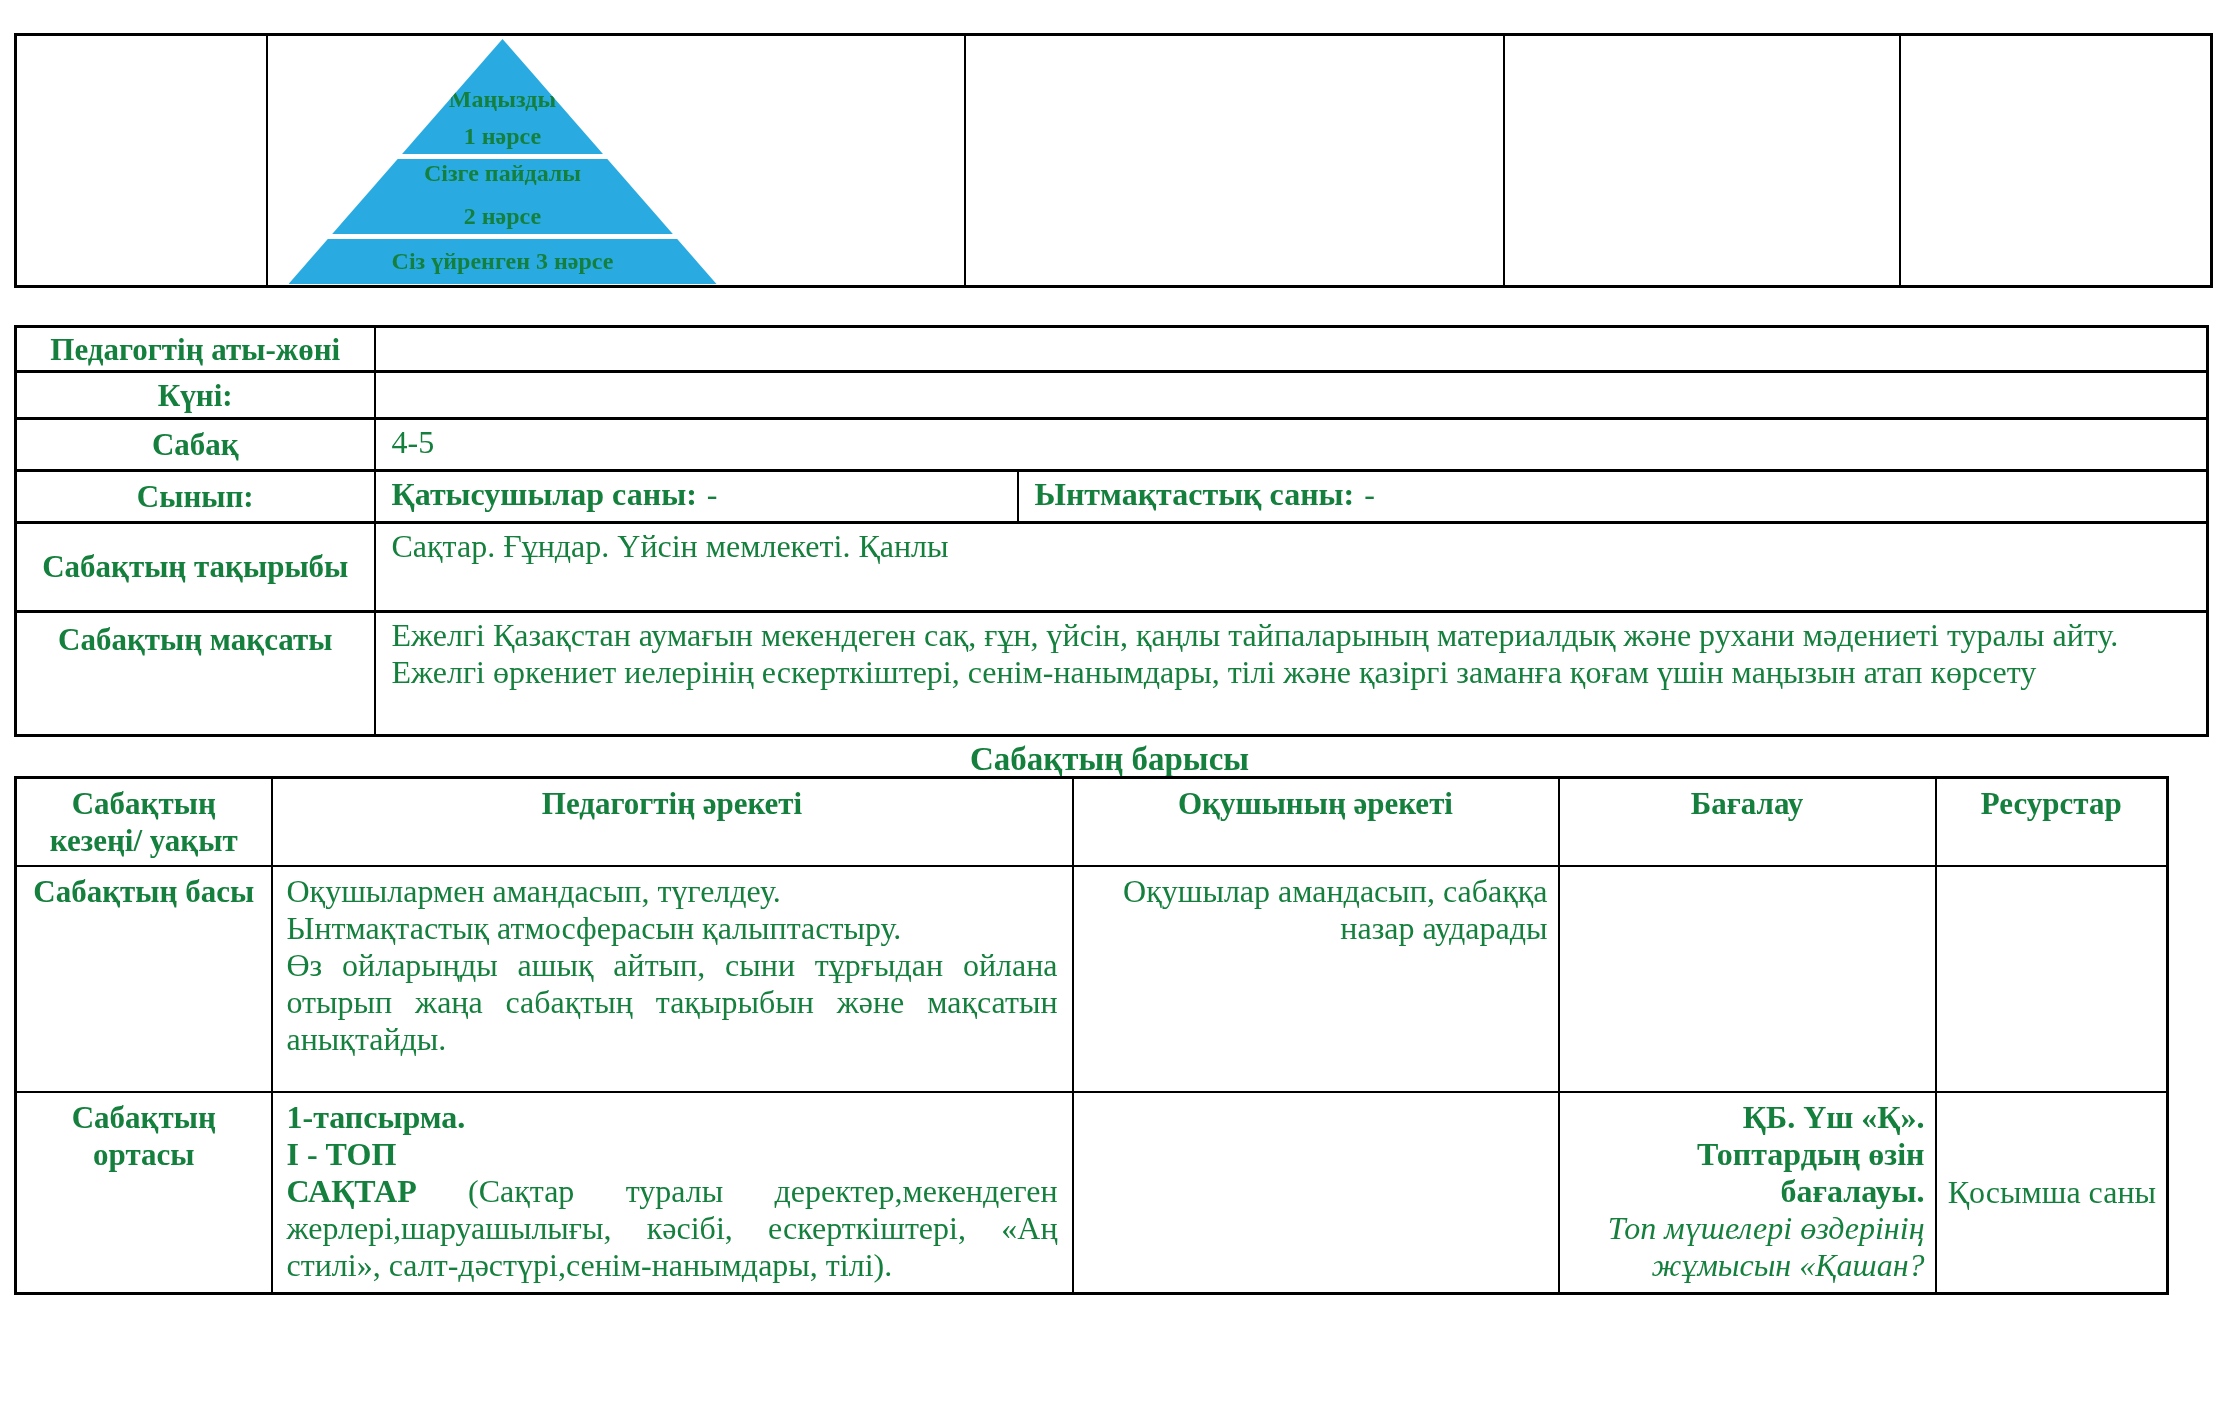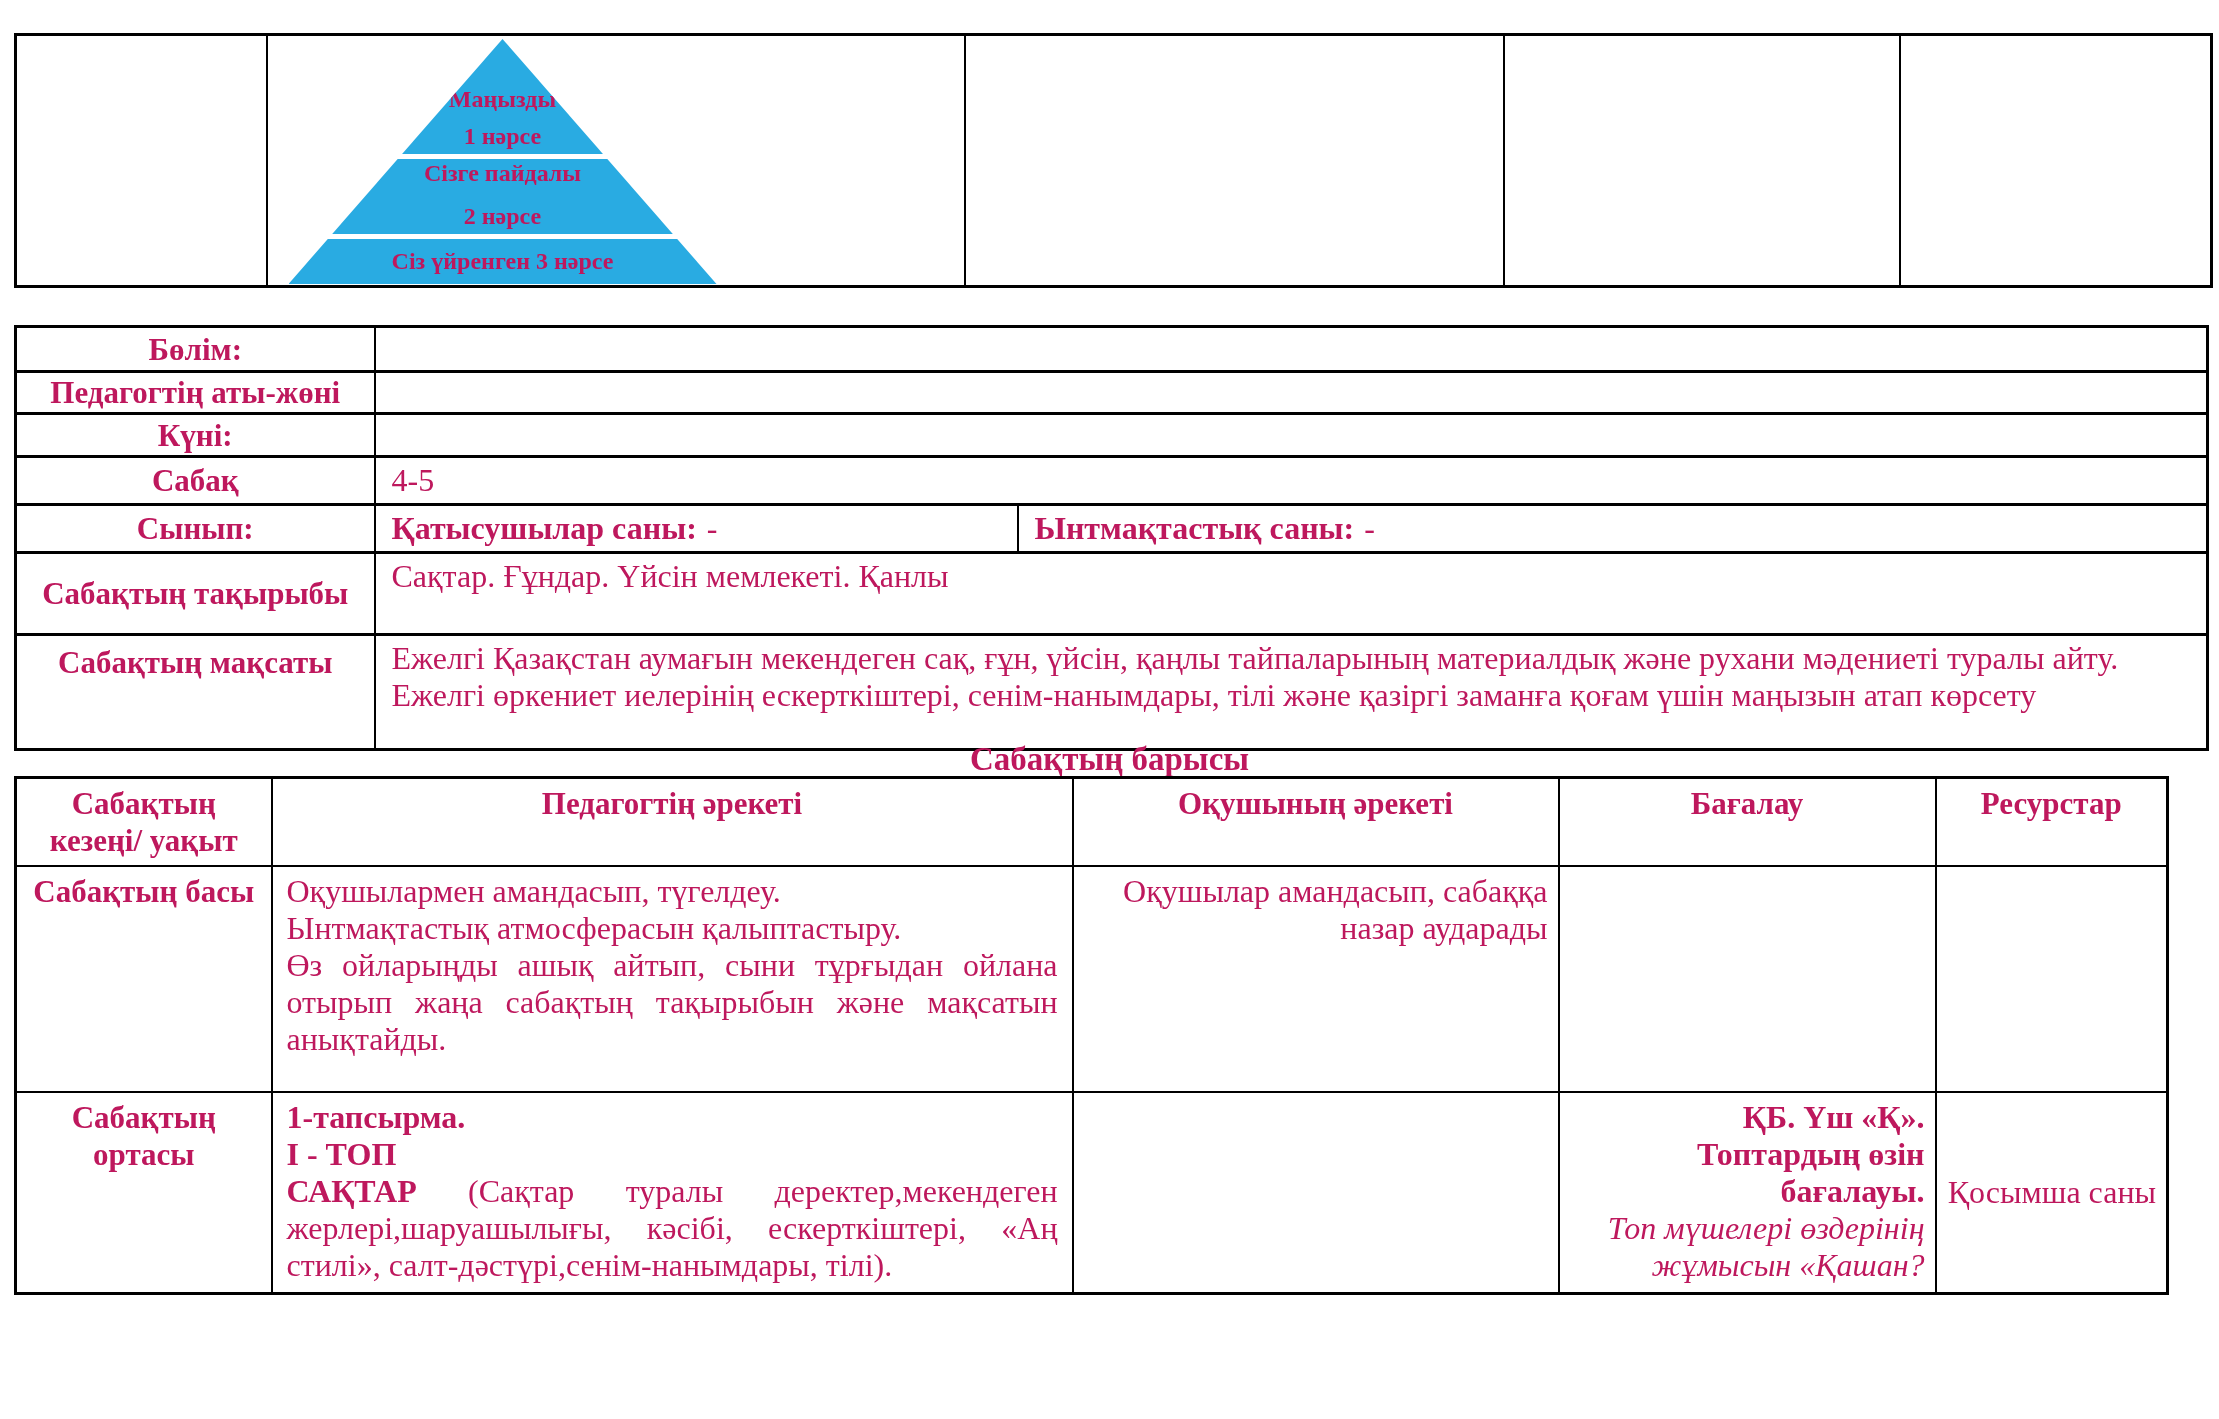--- a/index.html
+++ b/index.html
@@ -1,21 +1,21 @@
 <!DOCTYPE html>
 <html><head>
 <meta charset="utf-8">
 <style>
   html, body { margin: 0; padding: 0; background: #ffffff; }
   .page {
     position: relative;
     width: 2219px;
     height: 1419px;
     background: #ffffff;
-    color: #be185d;
+    color: #15803d;
     font-family: "Liberation Serif", "DejaVu Serif", serif;
     font-size: 32px;
     line-height: 37px;
     overflow: hidden;
   }
   table {
     position: absolute;
     border-collapse: collapse;
     table-layout: fixed;
   }
@@ -106,24 +106,20 @@
   </tbody>
     </table>
 
   <table class="info-table">
     <colgroup>
       <col style="width:359px">
         <col style="width:643px">
         <col style="width:1190px">
     </colgroup>
     <tbody>
-        <tr style="height:45px">
-      <td class="lbl">Бөлім:</td>
-      <td class="val" colspan="2"></td>
-    </tr>
     <tr style="height:42px">
       <td class="lbl">Педагогтің аты-жөні</td>
       <td class="val" colspan="2"></td>
     </tr>
     <tr style="height:43px">
       <td class="lbl">Күні:</td>
       <td class="val" colspan="2"></td>
     </tr>
     <tr style="height:42px">
       <td class="lbl">Сабақ</td>

